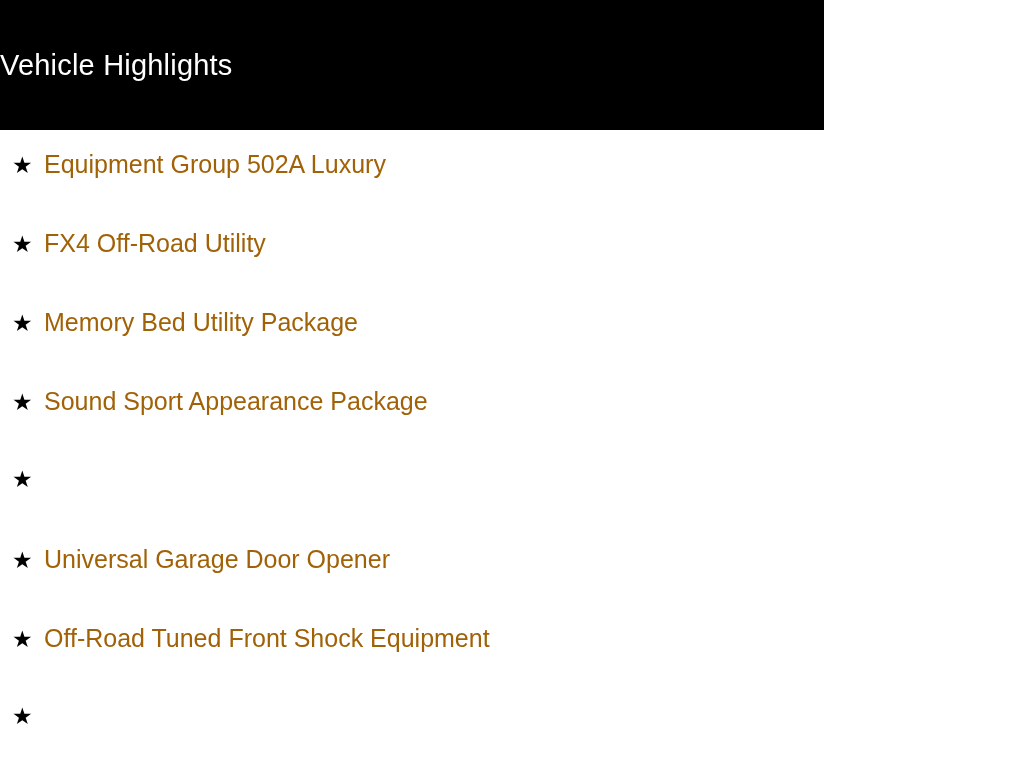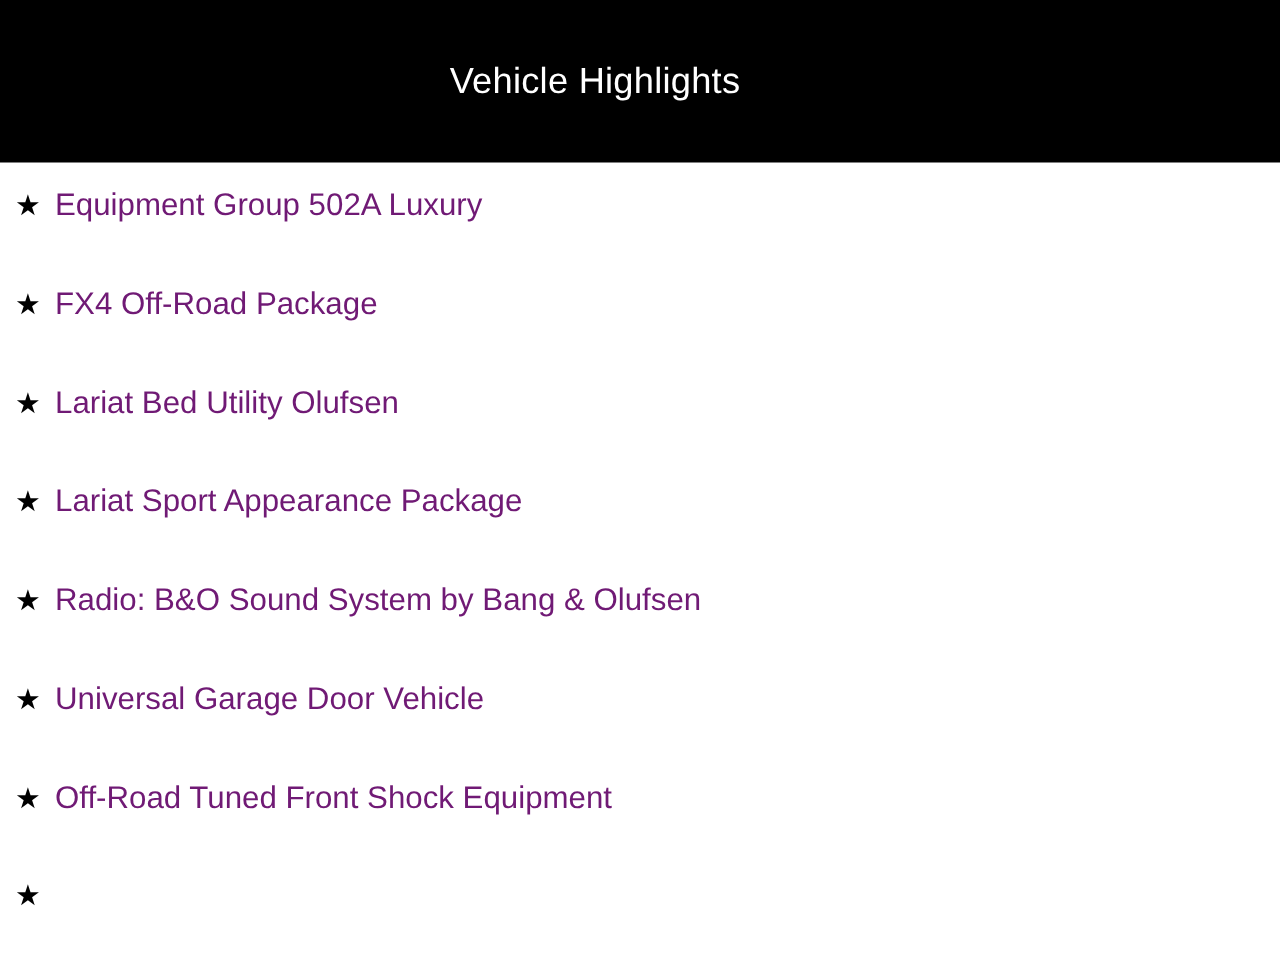--- a/index.html
+++ b/index.html
@@ -13,26 +13,26 @@
     font-family: "Liberation Sans", sans-serif;
     overflow: hidden;
   }
   .page {
     position: relative;
     width: 1024px;
     height: 768px;
     background: #ffffff;
   }
   .header-bar {
-    width: 1024px;
+    width: 824px;
     height: 130px;
     background: #000000;
     display: flex;
     align-items: center;
-    justify-content: center;
+    justify-content: flex-start;
     box-sizing: border-box;
     padding-right: 72px;
   }
   .header-title {
     color: #ffffff;
     font-size: 29px;
     font-weight: 400;
     letter-spacing: 0.2px;
     line-height: 1;
   }
@@ -51,21 +51,21 @@
   }
   .bullet-star {
     flex: 0 0 auto;
     width: 32px;
     color: #000000;
     font-size: 23px;
     line-height: 1;
     text-align: left;
   }
   .item-label {
-    color: #701a75;
+    color: #a16207;
     font-size: 25px;
     line-height: 1;
     white-space: nowrap;
   }
 </style>
 </head>
 <body>
 
 <div class="page">
 
@@ -73,37 +73,36 @@
     <div class="header-title">Vehicle Highlights</div>
   </div>
 
   <ul class="highlights-list">
     <li class="highlight-item">
       <span class="bullet-star">★</span>
       <span class="item-label">Equipment Group 502A Luxury</span>
     </li>
     <li class="highlight-item">
       <span class="bullet-star">★</span>
-      <span class="item-label">FX4 Off-Road Package</span>
+      <span class="item-label">FX4 Off-Road Utility</span>
     </li>
     <li class="highlight-item">
       <span class="bullet-star">★</span>
-      <span class="item-label">Lariat Bed Utility Olufsen</span>
+      <span class="item-label">Memory Bed Utility Package</span>
     </li>
     <li class="highlight-item">
       <span class="bullet-star">★</span>
-      <span class="item-label">Lariat Sport Appearance Package</span>
+      <span class="item-label">Sound Sport Appearance Package</span>
     </li>
     <li class="highlight-item">
       <span class="bullet-star">★</span>
-      <span class="item-label">Radio: B&amp;O Sound System by Bang &amp; Olufsen</span>
     </li>
     <li class="highlight-item">
       <span class="bullet-star">★</span>
-      <span class="item-label">Universal Garage Door Vehicle</span>
+      <span class="item-label">Universal Garage Door Opener</span>
     </li>
     <li class="highlight-item">
       <span class="bullet-star">★</span>
       <span class="item-label">Off-Road Tuned Front Shock Equipment</span>
     </li>
     <li class="highlight-item">
       <span class="bullet-star">★</span>
     </li>
   </ul>
 

